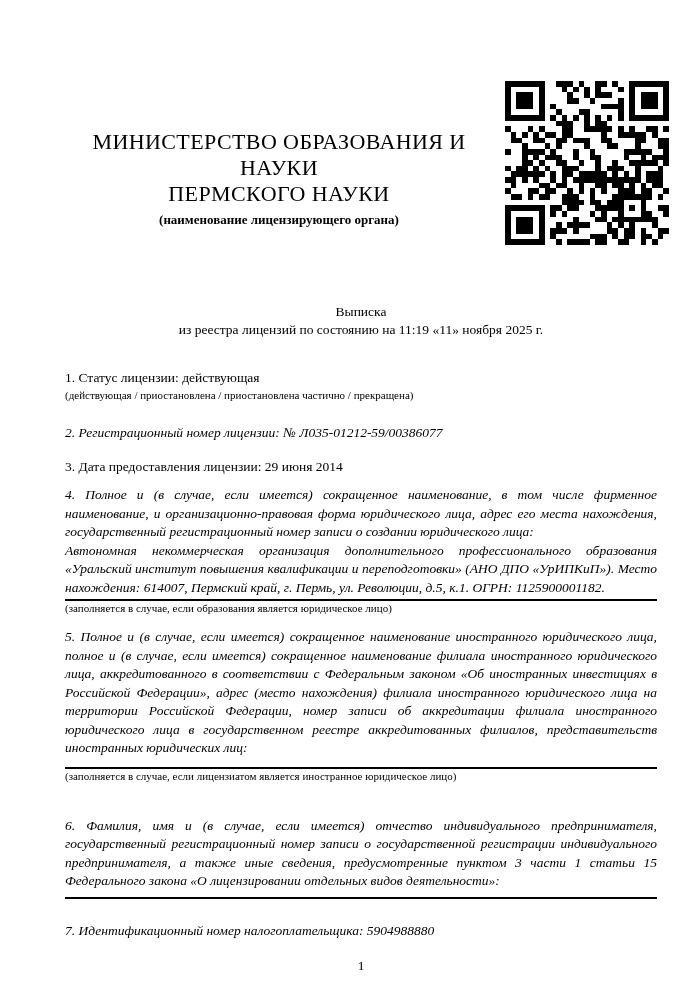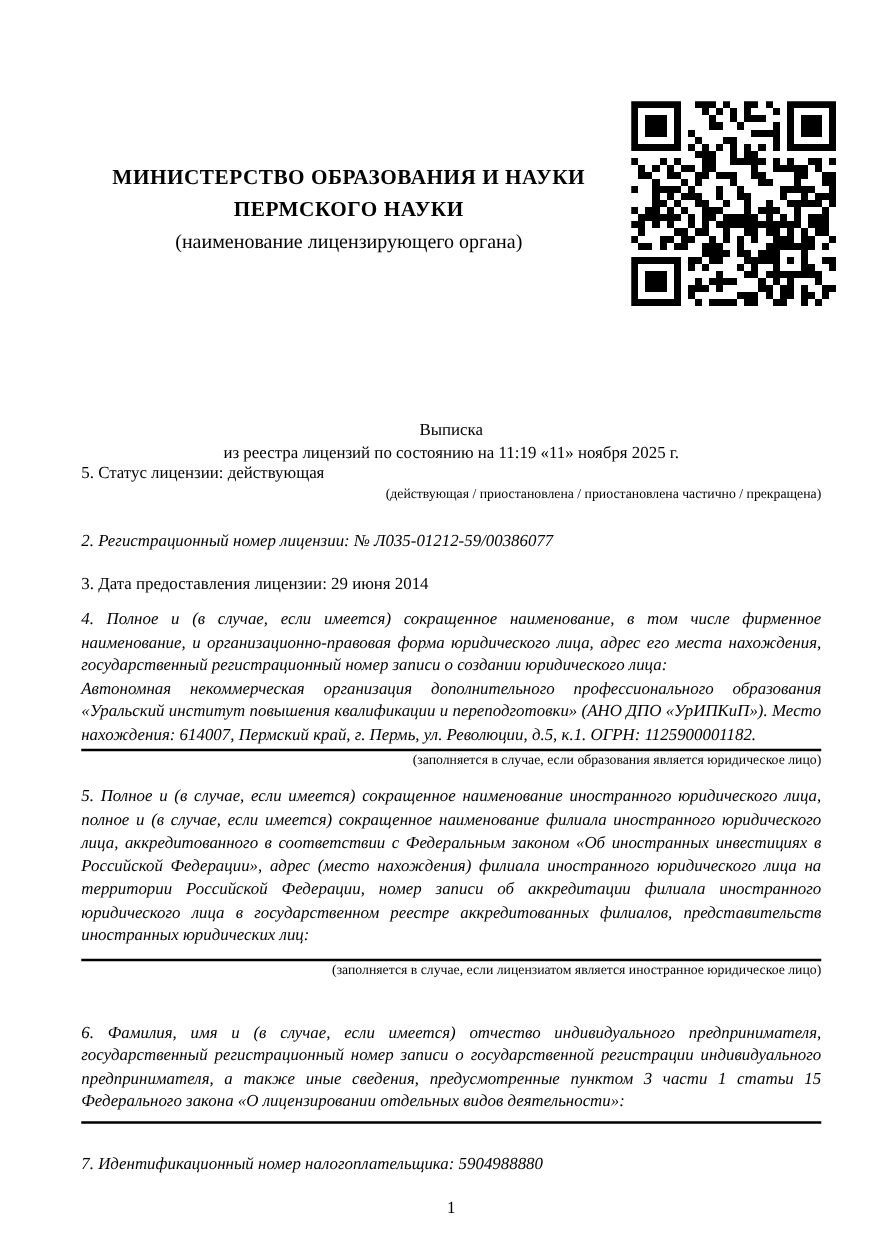--- a/index.html
+++ b/index.html
@@ -18,70 +18,70 @@
   }
   
   .ministry {
     position: absolute;
     top: 129px;
     left: 65px;
     width: 428px;
     text-align: center;
   }
   .ministry-title {
-    font-weight: bold;
-    font-size: 17px;
+    font-weight: normal;
+    font-size: 22px;
     line-height: 26px;
     letter-spacing: 0.4px;
   }
   .ministry-caption {
-    font-size: 16px;
+    font-size: 13px;
     line-height: 13px;
     margin-top: 6px;
+    font-weight: bold;
   }
   
   .qr {
     position: absolute;
     top: 81px;
     left: 505px;
     width: 164px;
     height: 164px;
     fill: #000000;
     shape-rendering: crispEdges;
   }
   
   .doc-title {
     position: absolute;
     top: 303px;
     left: 65px;
     width: 592px;
     text-align: center;
     font-size: 13.5px;
     line-height: 17.5px;
-    margin-top: 32px;
   }
   
   .content {
     position: absolute;
     top: 368px;
     left: 65px;
     width: 592px;
     font-size: 13.5px;
   }
   .line { line-height: 20px; }
   .para {
     line-height: 18.5px;
     text-align: justify;
     text-justify: inter-word;
     font-style: italic;
   }
   .footnote {
     font-size: 11px;
     line-height: 14px;
-    text-align: right;
+    text-align: left;
   }
   .rule {
     border-top: 2px solid #000000;
     height: 0;
   }
   .rule-tight  { margin-top: 2px; }
   .rule-gap    { margin-top: 9px; }
   .rule-gap2   { margin-top: 6px; }
   .mt-i2 { margin-top: 21px; font-style: italic; }
   .mt-i3 { margin-top: 14px; }
@@ -531,21 +531,21 @@
     </svg>
 
   <div class="doc-title">
     <div>Выписка</div>
     <div>из реестра лицензий по состоянию на 11:19 «11» ноября 2025 г.</div>
   </div>
 
   <div class="content">
 
     <div>
-      <div class="line">5. Статус лицензии: действующая</div>
+      <div class="line">1. Статус лицензии: действующая</div>
       <div class="footnote">(действующая / приостановлена / приостановлена частично / прекращена)</div>
     </div>
 
     <div class="line mt-i2">2. Регистрационный номер лицензии: № Л035-01212-59/00386077</div>
 
     <div class="line mt-i3">3. Дата предоставления лицензии: 29 июня 2014</div>
 
     <div class="mt-i4">
       <div class="para">4. Полное и (в случае, если имеется) сокращенное наименование, в том числе фирменное наименование, и организационно-правовая форма юридического лица, адрес его места нахождения, государственный регистрационный номер записи о создании юридического лица:</div>
       <div class="para">Автономная некоммерческая организация дополнительного профессионального образования «Уральский институт повышения квалификации и переподготовки» (АНО ДПО «УрИПКиП»). Место нахождения: 614007, Пермский край, г. Пермь, ул. Революции, д.5, к.1. ОГРН: 1125900001182.</div>

